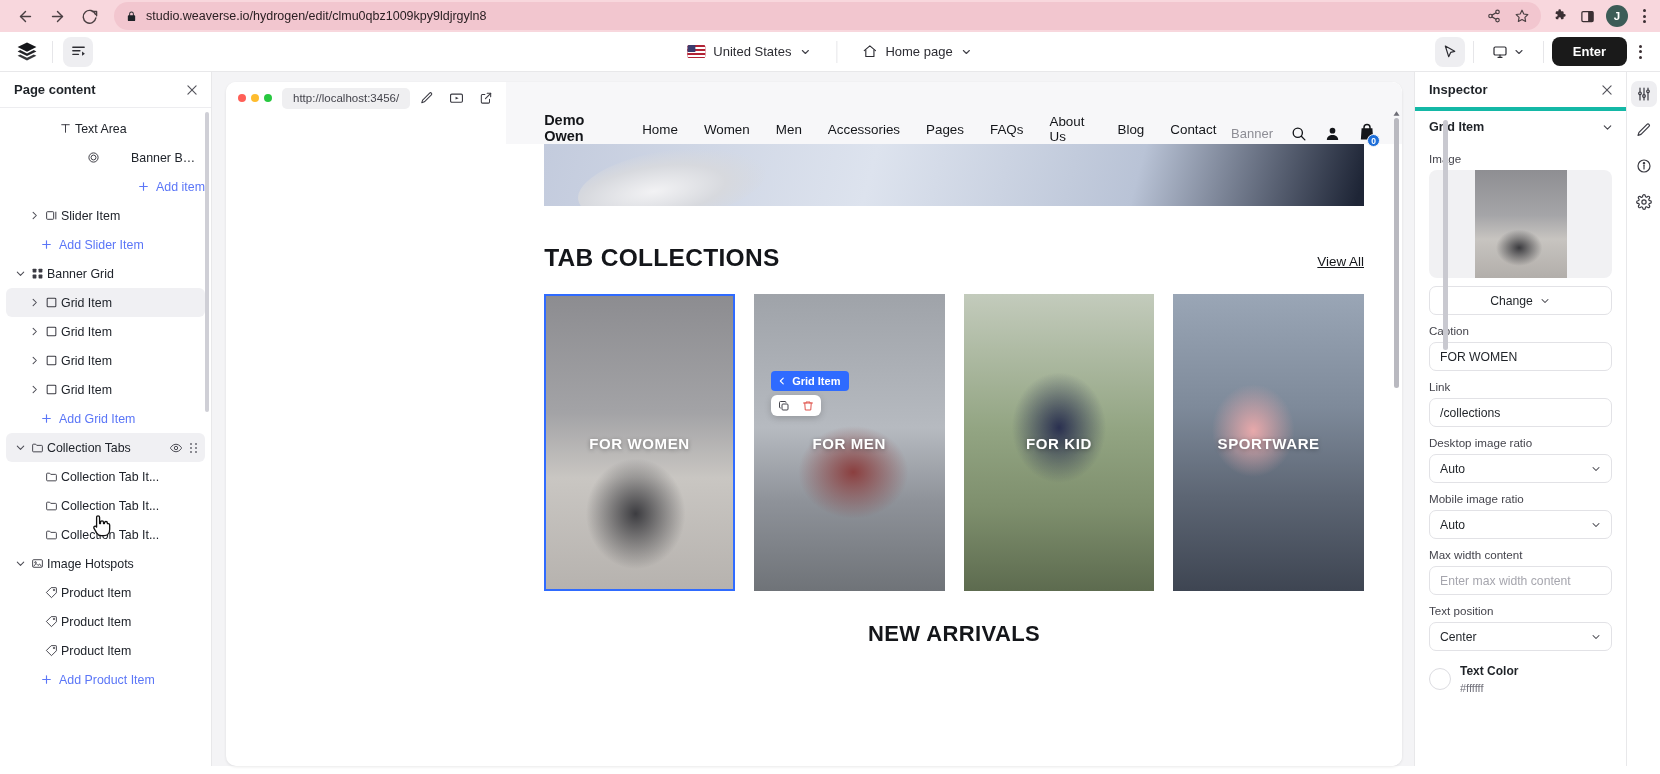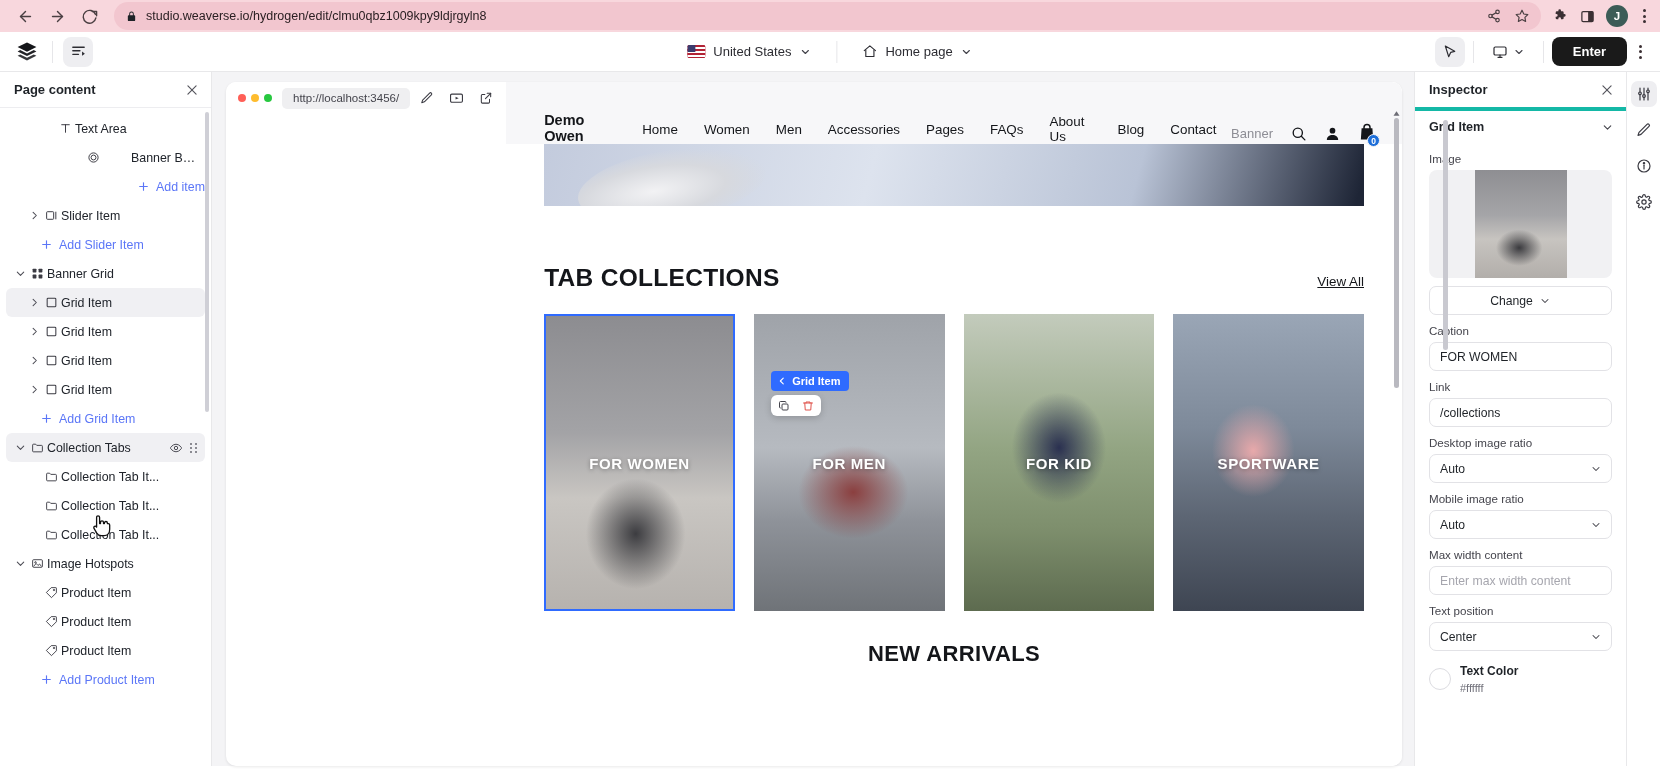--- a/index.html
+++ b/index.html
@@ -215,21 +215,21 @@
     overflow: hidden;
   }
   .shoe {
     position:absolute; left: 4%; bottom: -14px; width: 190px; height: 70px;
     background: radial-gradient(ellipse at 40% 55%, #f2f2f4 0%, #d7d9de 45%, rgba(215,217,222,0) 72%);
     border-radius: 50%;
     transform: rotate(-9deg);
   }
 
   .page-body { position: absolute; top: 124px; left: 0; right: 0; bottom: 0; padding: 0 38px; }
-  .sec-head { display: flex; align-items: flex-end; padding-top: 58px; }
+  .sec-head { display: flex; align-items: flex-end; padding-top: 38px; }
   .sec-title { font-size: 24.5px; font-weight: 700; letter-spacing: .3px; color: #14161a; }
   .view-all { margin-left: auto; font-size: 13.4px; color: #14161a; text-decoration: underline; padding-bottom: 3px; }
 
   .grid4 { display: grid; grid-template-columns: repeat(4, 1fr); gap: 19px; margin-top: 22px; }
   .gcard {
     position: relative; height: 297px; overflow: hidden;
     background: #cfd2d6;
   }
   .gcard .cap {
     position: absolute; left: 0; right: 0; top: 50%; transform: translateY(-50%);

